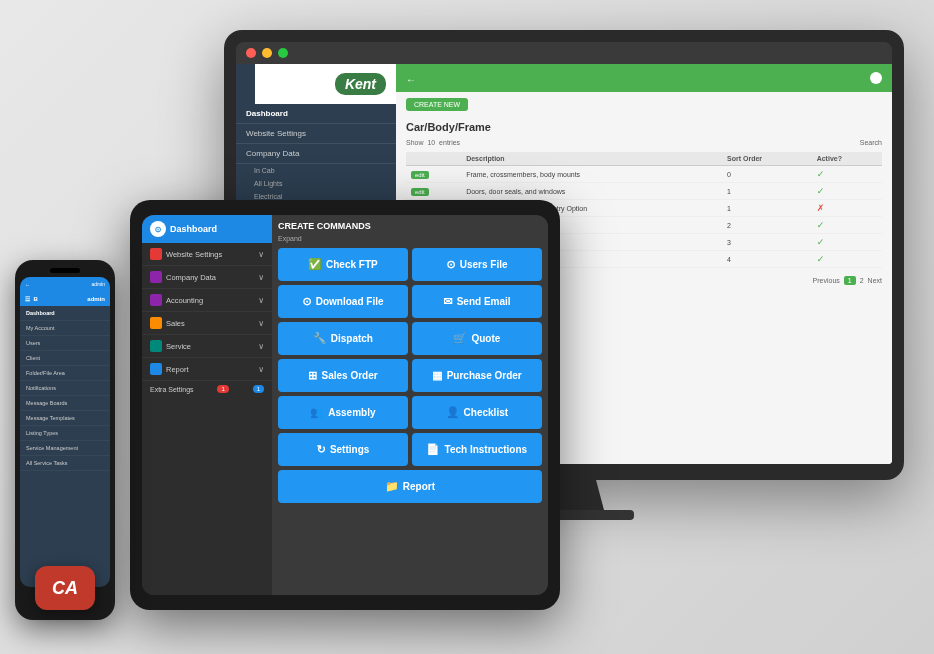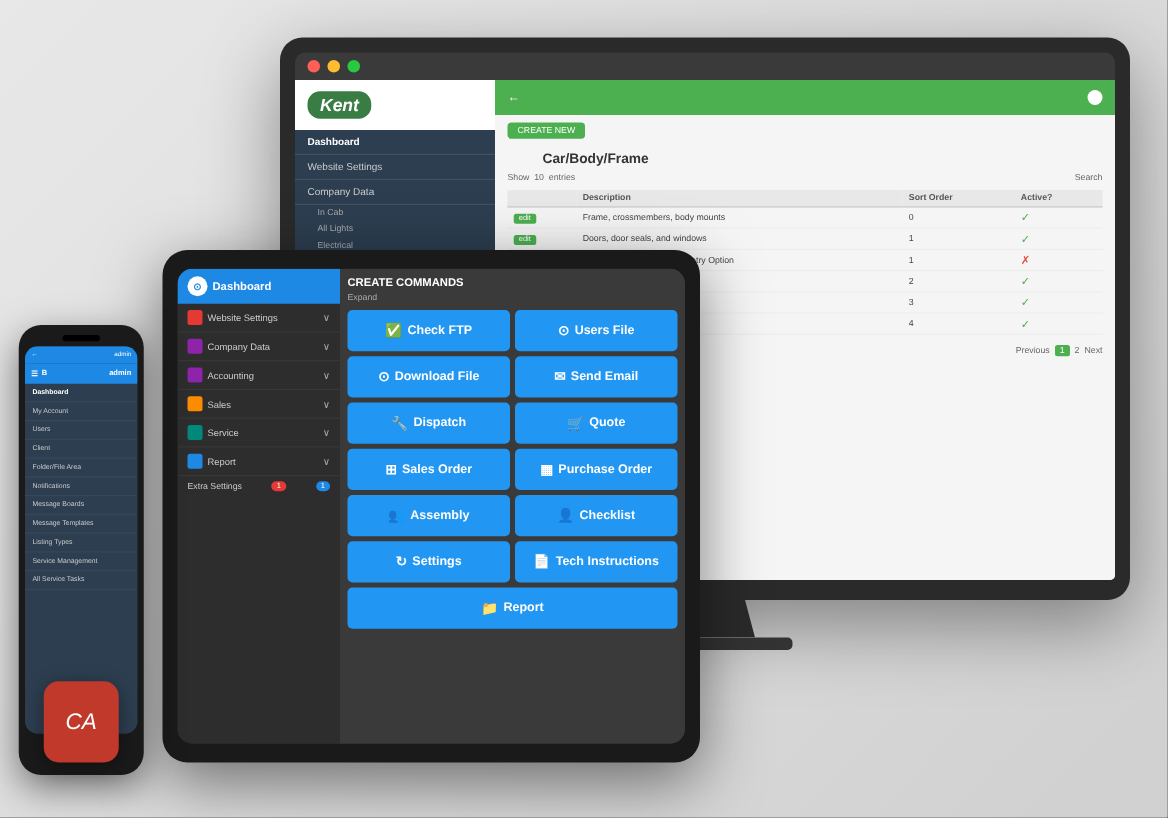--- a/index.html
+++ b/index.html
@@ -85,22 +85,23 @@
       color: #fff;
       font-size: 9px;
       flex-shrink: 0;
       padding: 0;
     }
     .screen-logo {
       background: #fff;
       padding: 8px;
       display: flex;
       align-items: center;
-      justify-content: flex-start;
+      justify-content: flex-end;
       height: 40px;
+      margin-left: 19px;
     }
     .kent-logo {
       background: #3a7d44;
       color: #fff;
       font-weight: bold;
       font-size: 14px;
       font-style: italic;
       padding: 3px 10px;
       border-radius: 12px;
       border: 2px solid #fff;
@@ -149,21 +150,20 @@
       padding: 3px 8px;
       border-radius: 3px;
       margin: 6px 10px;
       display: inline-block;
     }
     .screen-page-title {
       font-size: 11px;
       font-weight: bold;
       padding: 4px 10px;
       color: #333;
-      margin-left: 28px;
     }
     .screen-table-controls {
       display: flex;
       justify-content: space-between;
       padding: 2px 10px;
       font-size: 7px;
       color: #666;
     }
     .screen-table {
       margin: 4px 10px;
@@ -366,30 +366,30 @@
     }
     .phone-nav-item.active { color: #fff; font-weight: bold; }
 
     
     .phone-logo {
       position: absolute;
       bottom: 10px;
       left: 50%;
       transform: translateX(-50%);
       width: 60px;
-      height: 65px;
+      height: 44px;
       background: #c0392b;
       border-radius: 12px;
       display: flex;
       align-items: center;
       justify-content: center;
       color: #fff;
       font-size: 18px;
       font-style: italic;
-      font-weight: normal;
+      font-weight: bold;
       box-shadow: 0 4px 15px rgba(0,0,0,0.4);
       text-align: center;
     }
 
     
     .extra-settings-row {
       display: flex;
       align-items: center;
       justify-content: space-between;
       padding: 4px 8px;

